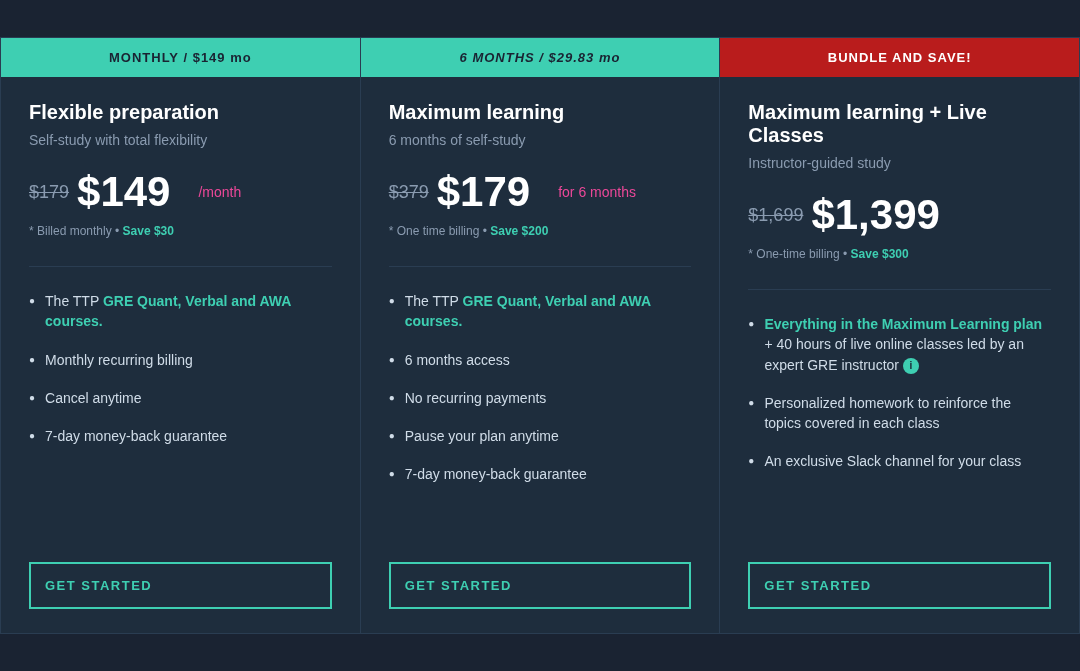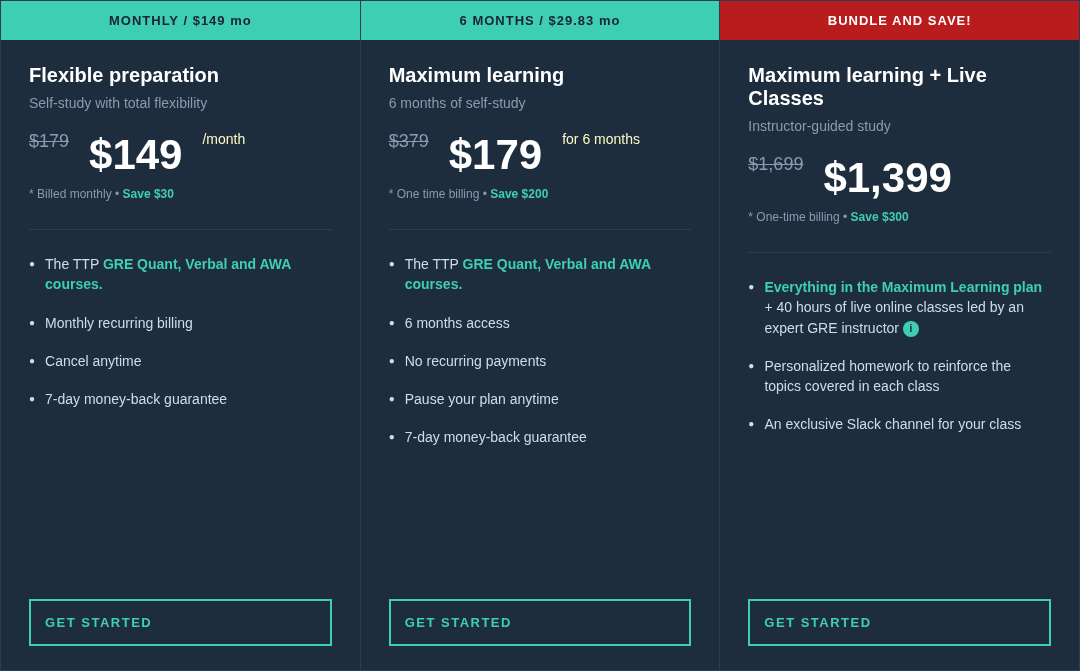--- a/index.html
+++ b/index.html
@@ -9,21 +9,21 @@
       display: flex;
       justify-content: center;
       align-items: center;
       min-height: 671px;
       width: 1080px;
       overflow: hidden;
     }
     .pricing-container {
       display: flex;
       width: 1080px;
-      height: 671px;
+      height: 597px;
       background: #1a2332;
     }
     .plan-card {
       flex: 1;
       display: flex;
       flex-direction: column;
       background: #1e2d3d;
       border: 1px solid #2a3d52;
       position: relative;
     }
@@ -36,20 +36,21 @@
       font-weight: 700;
       font-size: 13px;
       letter-spacing: 1px;
       color: #1a2332;
     }
     .plan-header.monthly {
       background: #3ecfb2;
     }
     .plan-header.sixmonths {
       background: #3ecfb2;
+      font-style: italic;
     }
     .plan-header.bundle {
       background: #b91c1c;
       color: #ffffff;
     }
     .plan-body {
       padding: 24px 28px;
       flex: 1;
       display: flex;
       flex-direction: column;
@@ -60,37 +61,38 @@
       color: #ffffff;
       margin-bottom: 8px;
     }
     .plan-subtitle {
       font-size: 14px;
       color: #8a9bb0;
       margin-bottom: 20px;
     }
     .price-row {
       display: flex;
-      align-items: flex-start;
-      gap: 20px;
+      align-items: center;
+      gap: 8px;
       margin-bottom: 8px;
     }
     .old-price {
       font-size: 18px;
       color: #8a9bb0;
       text-decoration: line-through;
     }
     .new-price {
       font-size: 42px;
       font-weight: 700;
       color: #ffffff;
     }
     .price-period {
       font-size: 14px;
-      color: #fef9c3;
+      color: #ec4899;
+      margin-left: 20px;
     }
     .billing-note {
       font-size: 12px;
       color: #8a9bb0;
       margin-bottom: 28px;
     }
     .billing-note .save {
       color: #3ecfb2;
       font-weight: 600;
     }

